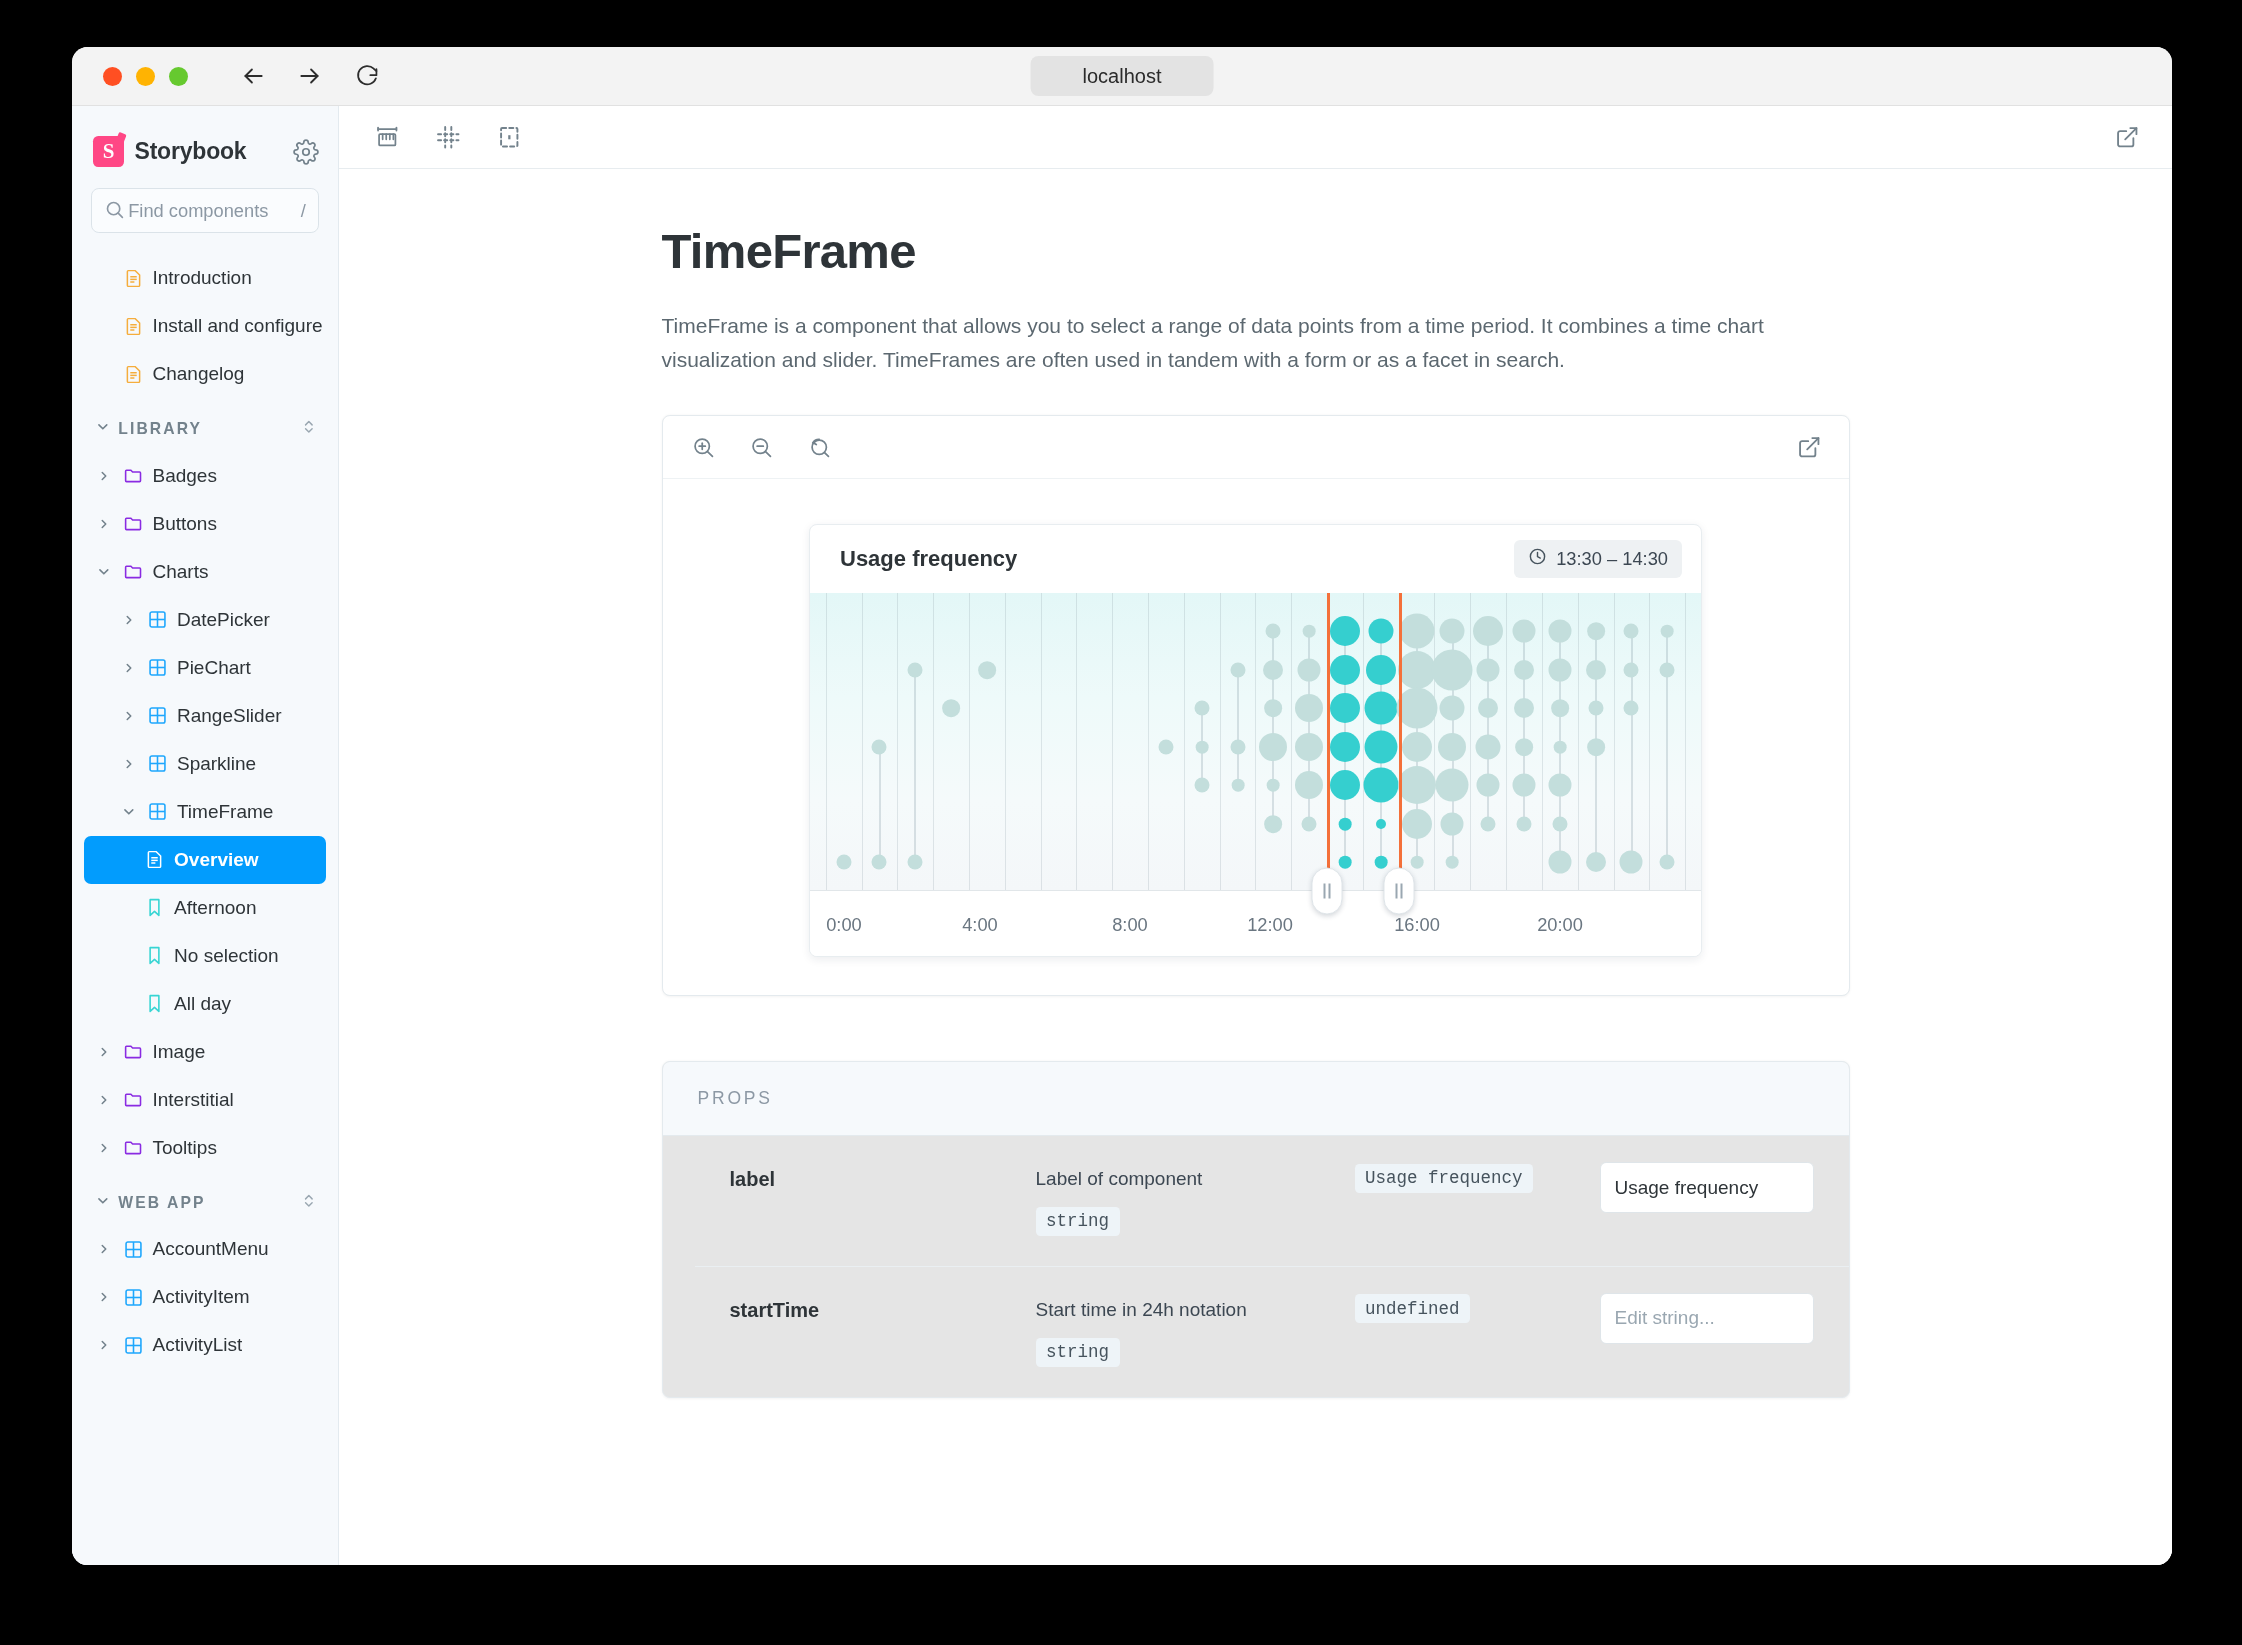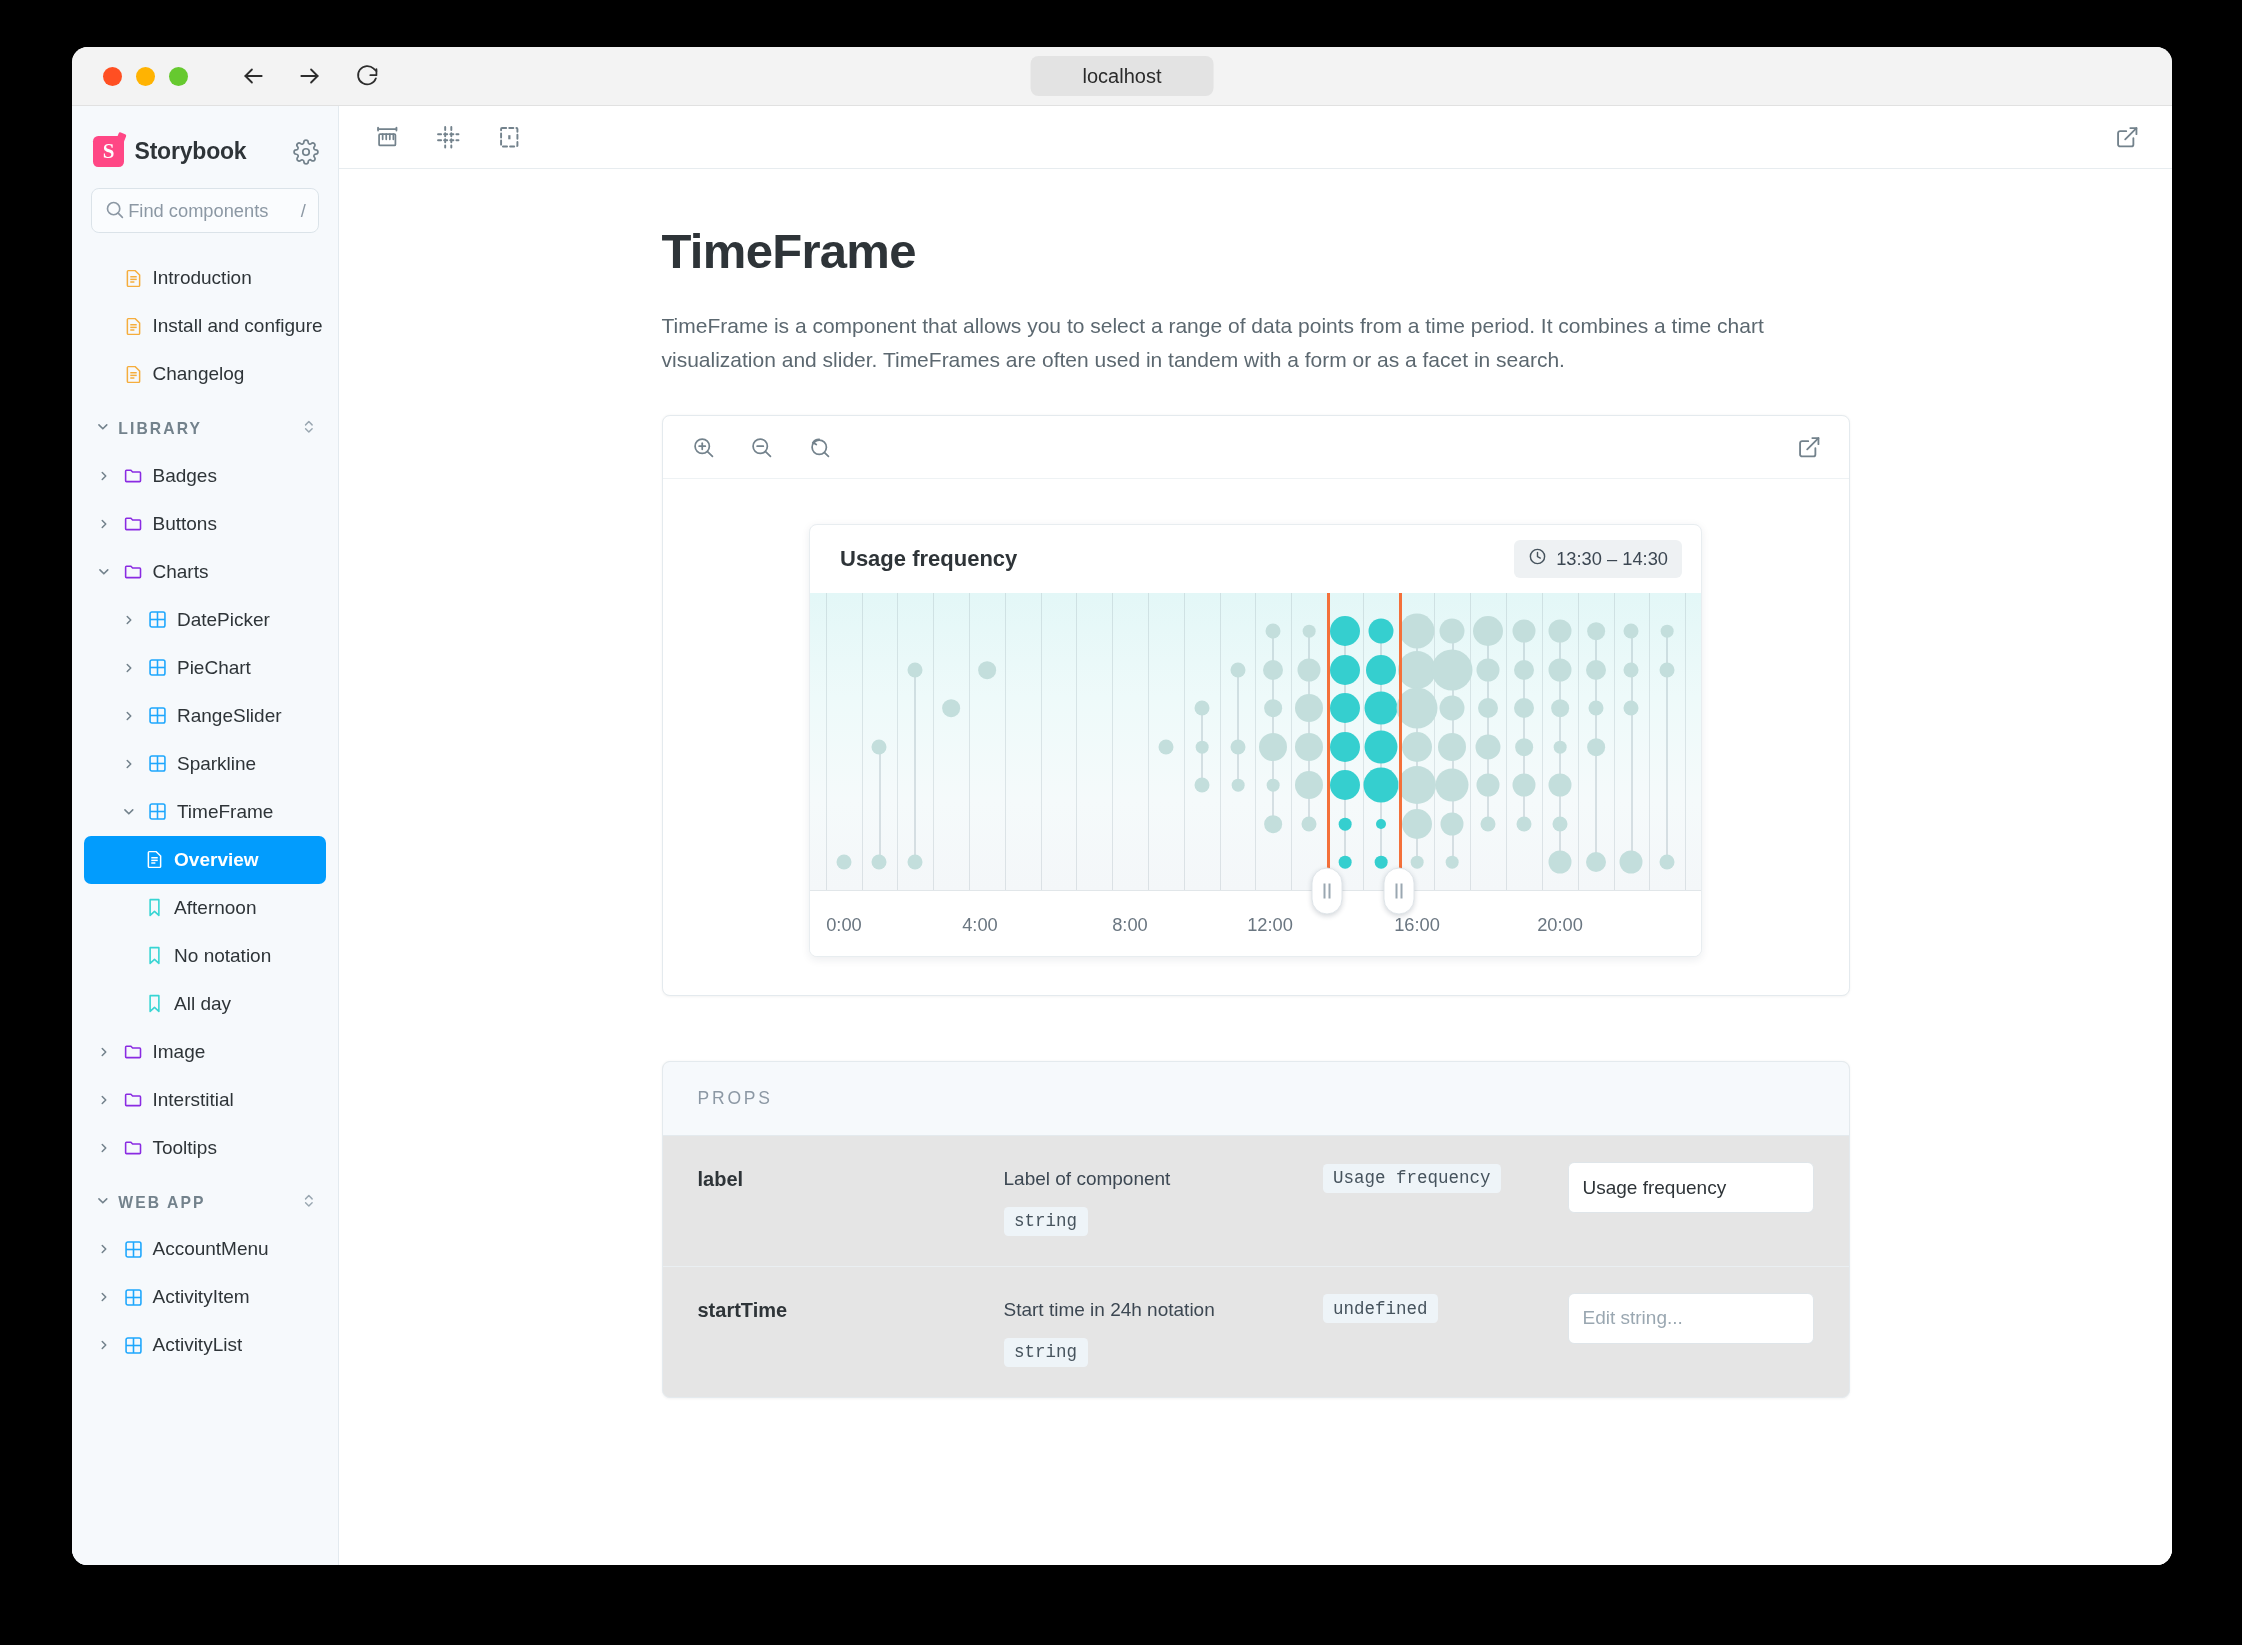--- a/index.html
+++ b/index.html
@@ -271,20 +271,21 @@
     border-bottom: 0.9px solid #e4eaee;
     padding: 26px 35px;
     font-size: 17.5px; letter-spacing: 2.8px;
     color: #8c98a4; font-weight: 400;
   }
   .props-row {
     display: flex;
     padding: 26px 35px 30px 35px;
     border-bottom: 0.9px solid #eaeff2;
     align-items: flex-start;
+    margin-left: 32px;
   }
   .props-row:last-child { border-bottom: none; }
   .pr-name { font-size: 20px; font-weight: 700; color: #2e3438; padding-top: 6.1px; }
   .pr-desc { font-size: 19px; color: #3c4752; line-height: 1.4; padding-top: 4.4px; }
   .chip-mono {
     display: inline-block;
     font-family: "Liberation Mono", monospace;
     font-size: 17.5px;
     background: #eef4f8;
     color: #46535d;
@@ -556,21 +557,21 @@
                 </svg>
               </span>
             <span class="lbl">Afternoon</span>
           </div>
           <div class="tnode indent3">
             <span class="ic">
                 <svg width="21" height="21" viewBox="0 0 24 24" fill="none" stroke="#37d5d3" stroke-width="1.8" stroke-linejoin="round">
                   <path d="M7 3h10v18l-5-4.6L7 21z"></path>
                 </svg>
               </span>
-            <span class="lbl">No notation</span>
+            <span class="lbl">No selection</span>
           </div>
           <div class="tnode indent3">
             <span class="ic">
                 <svg width="21" height="21" viewBox="0 0 24 24" fill="none" stroke="#37d5d3" stroke-width="1.8" stroke-linejoin="round">
                   <path d="M7 3h10v18l-5-4.6L7 21z"></path>
                 </svg>
               </span>
             <span class="lbl">All day</span>
           </div>
 

